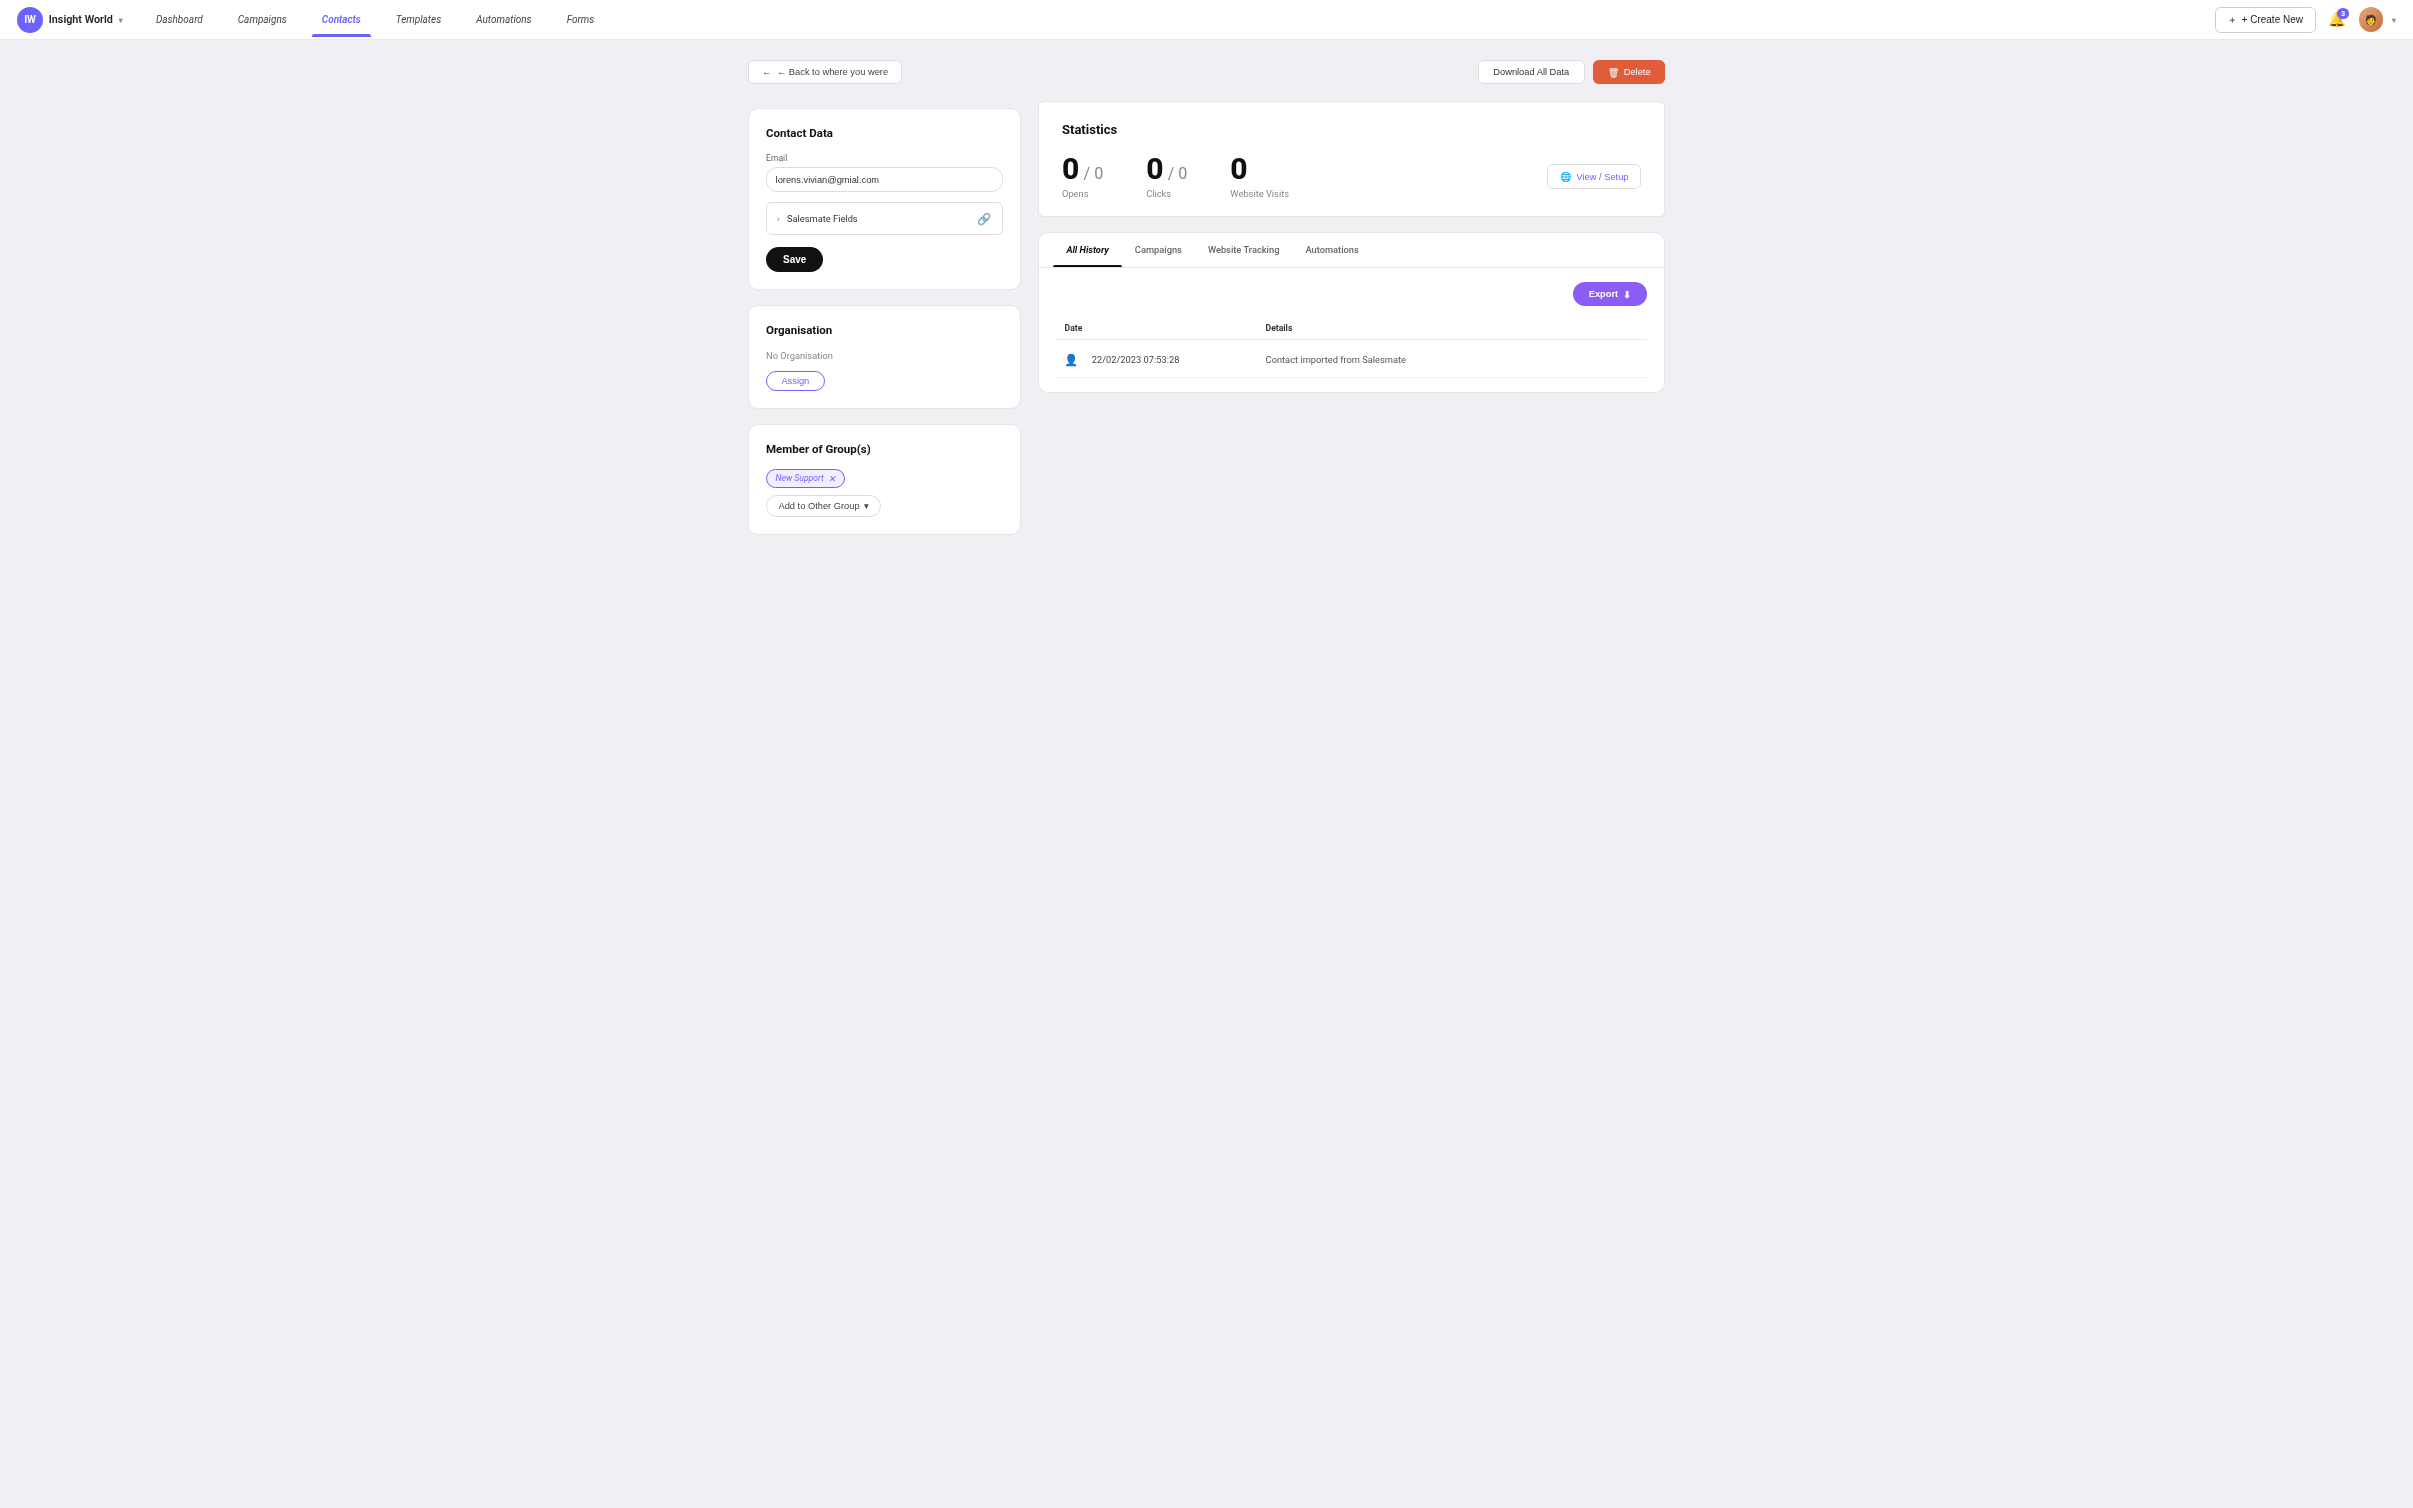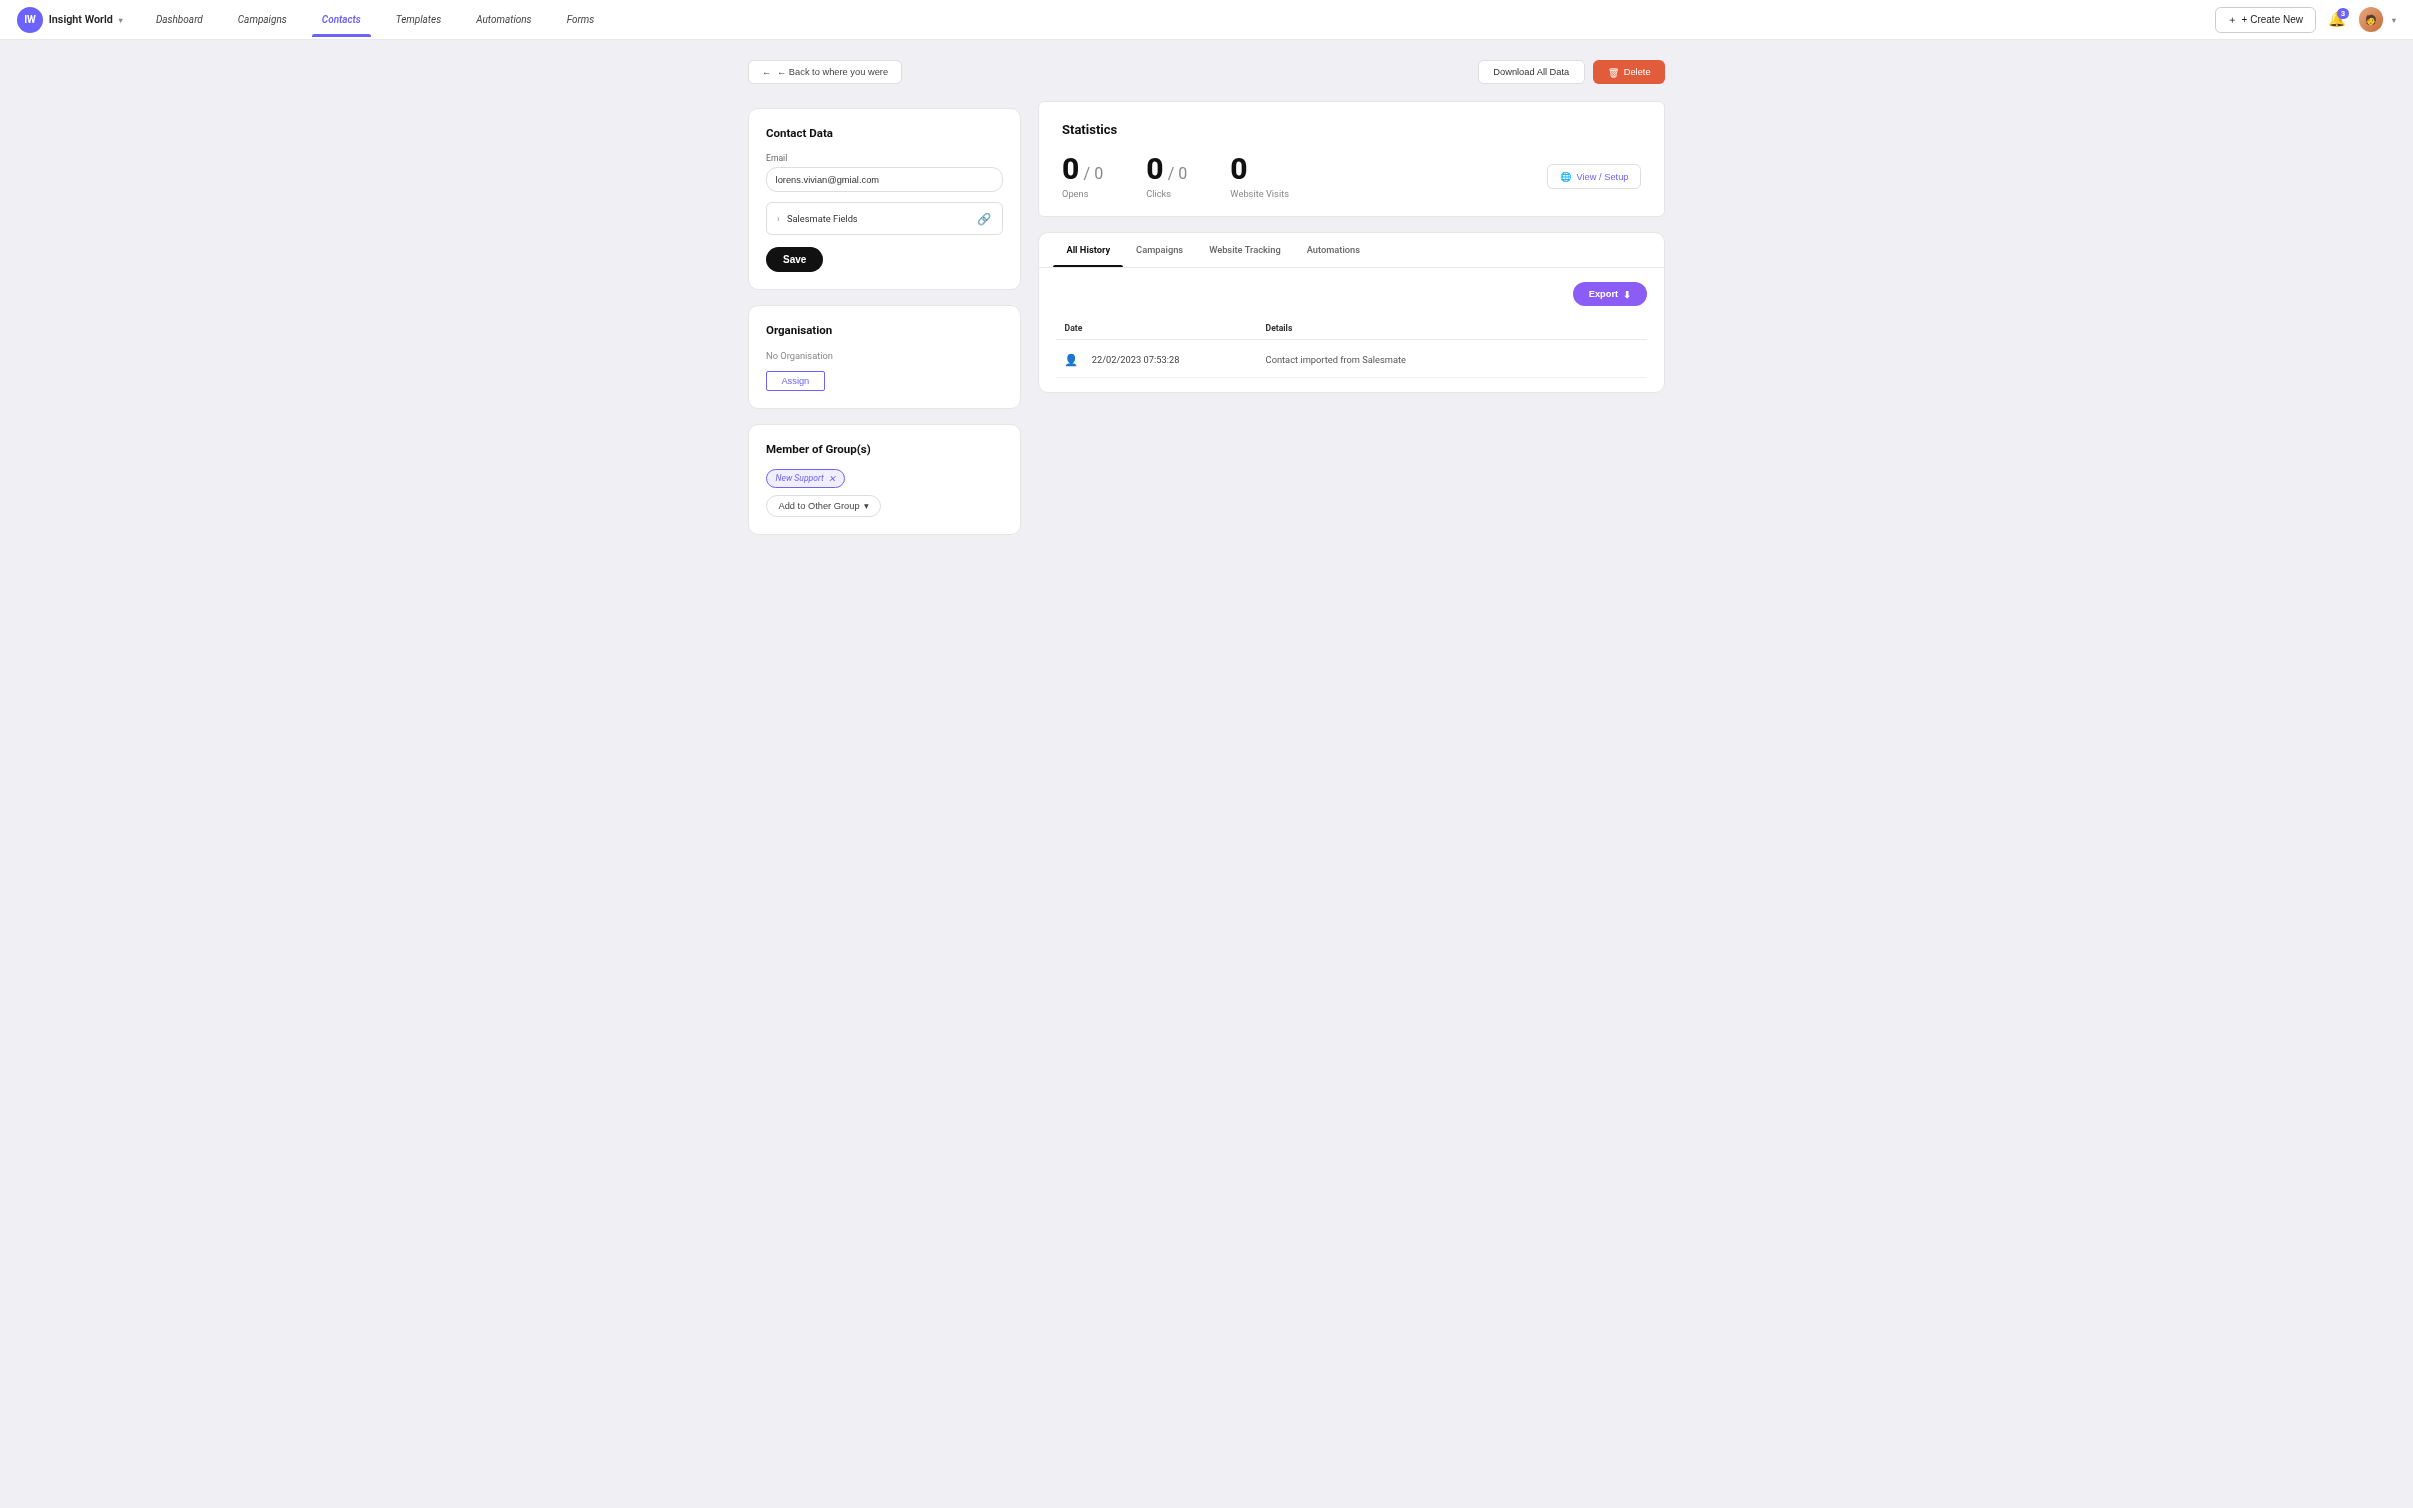--- a/index.html
+++ b/index.html
@@ -262,21 +262,21 @@
     
     .no-org {
       font-size: 9.3px;
       color: #888;
       margin-bottom: 10px;
     }
     .btn-assign {
       border: 1.1px solid #6c63ff;
       background: #fff;
       color: #6c63ff;
-      border-radius: 2px;
+      border-radius: 10px;
       padding: 4.3px 14.4px;
       font-size: 9.3px;
       cursor: pointer;
     }
 
     
     .group-tags { display: flex; flex-wrap: wrap; gap: 5.7px; margin-bottom: 7.2px; font-style: italic; }
     .group-tag {
       display: flex;
       align-items: center;
@@ -382,20 +382,21 @@
       padding: 11.5px 13px;
       font-size: 9.3px;
       color: #666;
       cursor: pointer;
       position: relative;
       font-weight: 500;
     }
     .tab-item.active {
       color: #111;
       font-weight: 700;
+      font-style: italic;
     }
     .tab-item.active::after {
       content: '';
       position: absolute;
       bottom: 0;
       left: 0;
       right: 0;
       height: 1.8px;
       background: #111;
       border-radius: 2.2px 2.2px 0 0;

